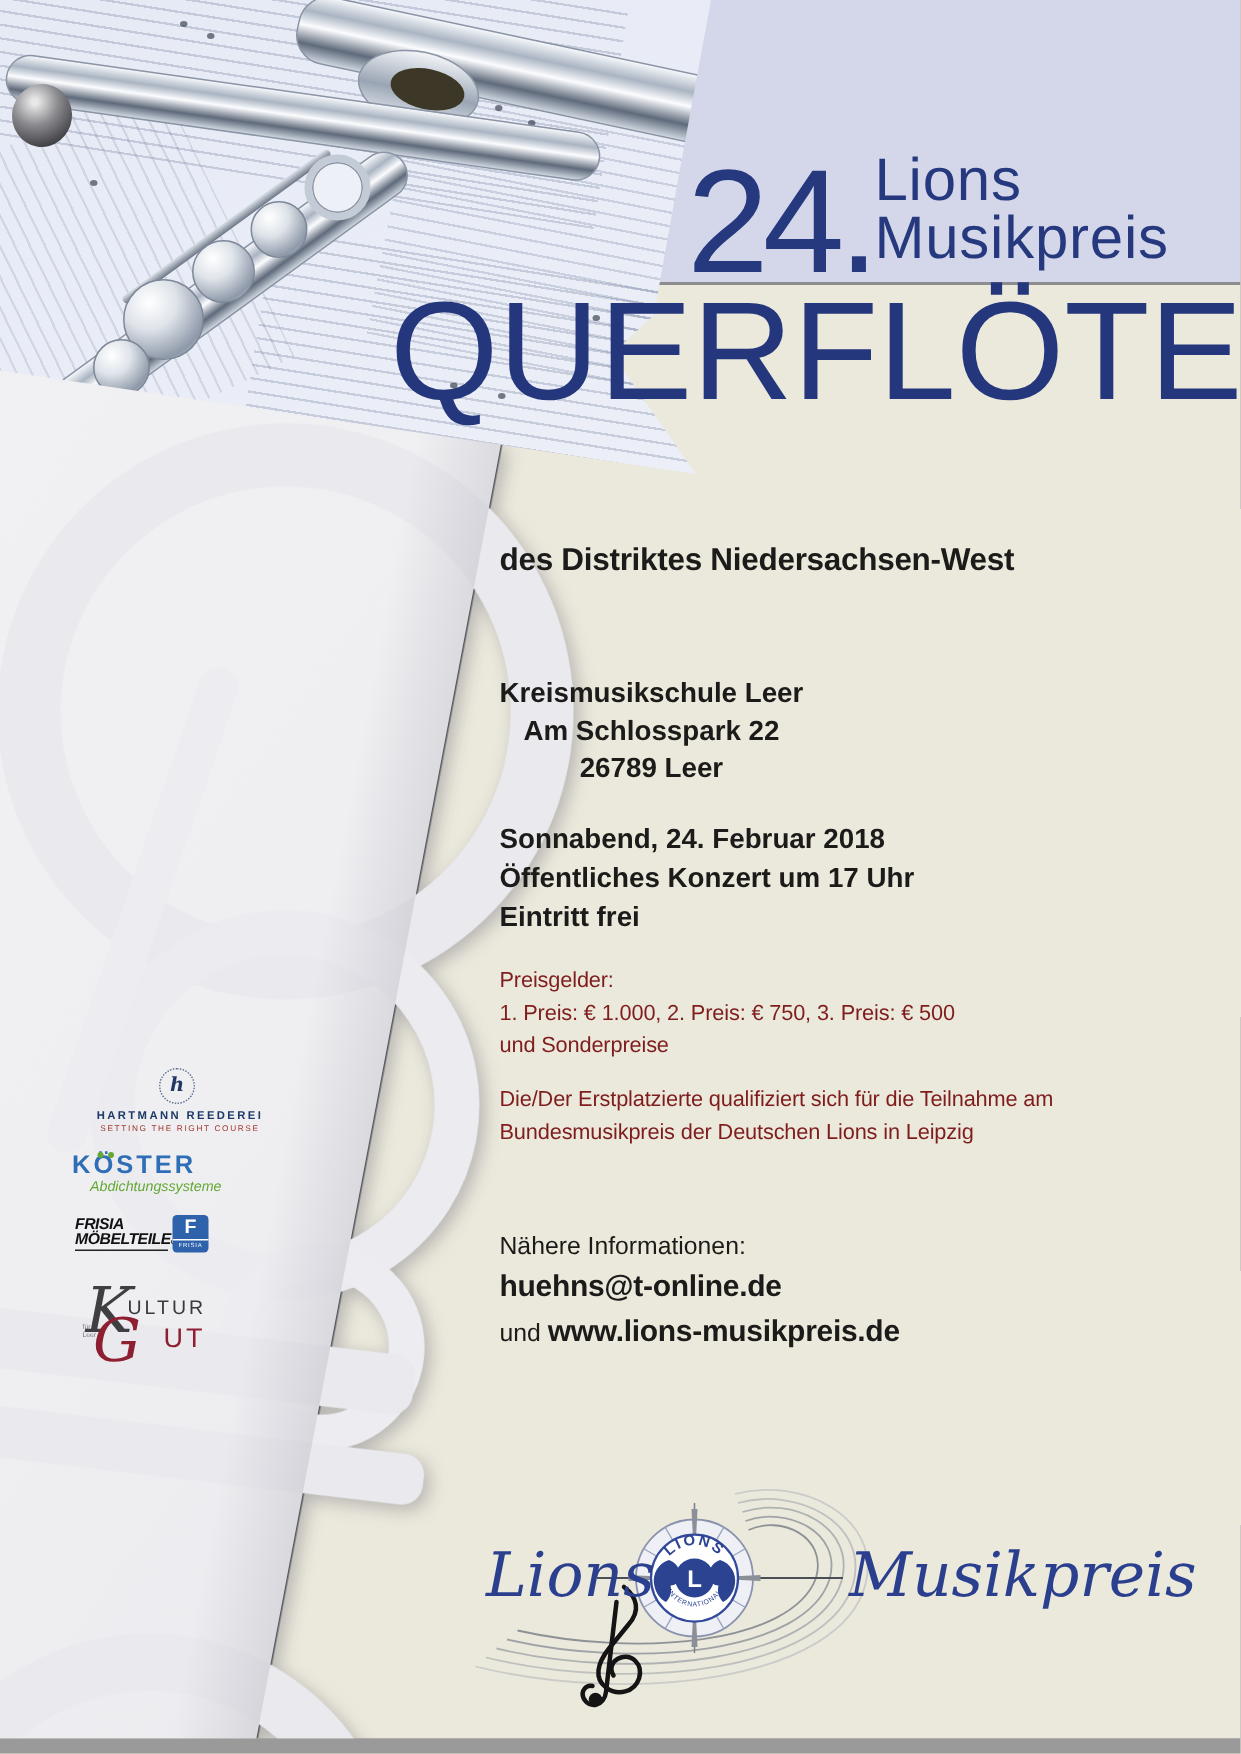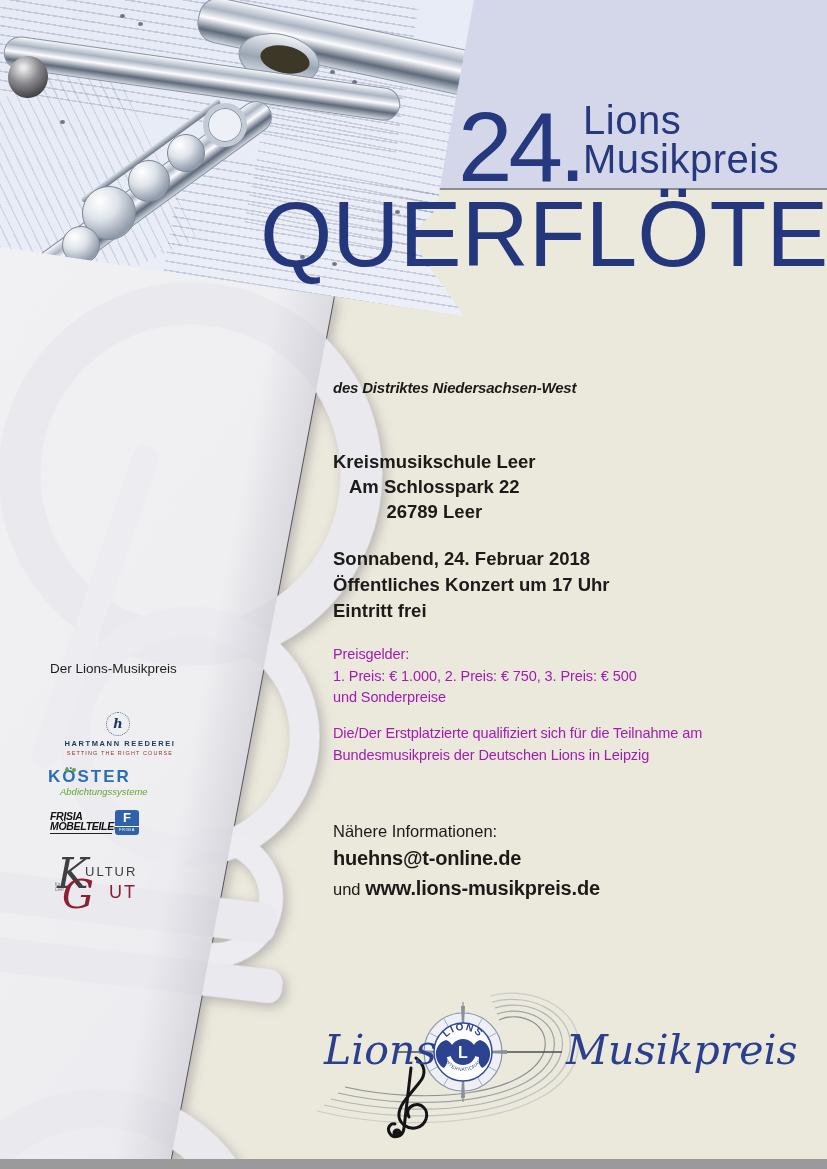--- a/index.html
+++ b/index.html
@@ -64,24 +64,24 @@
   
   .num{position:absolute;left:458px;top:98px;font-size:98px;font-weight:200;letter-spacing:-4px;
        color:#26397e;line-height:1;z-index:6;}
   .brand{position:absolute;left:583px;top:101px;font-size:40px;font-weight:300;line-height:39px;
        color:#26397e;letter-spacing:.5px;z-index:6;}
   .flote{position:absolute;left:260px;top:186px;font-size:93px;font-weight:200;letter-spacing:0px;
        color:#24377c;line-height:1.05;z-index:6;white-space:nowrap;}
 
   
   .col{position:absolute;left:333px;color:#1c1b19;z-index:6;}
-  .subtitle{top:379px;font-size:15px;font-weight:bold;letter-spacing:-0.2px;font-style:italic;}
+  .subtitle{top:362px;font-size:21px;font-weight:bold;letter-spacing:-0.2px;}
   .venue{top:449px;font-size:18.5px;font-weight:bold;line-height:25px;text-align:center;}
   .event{top:546px;font-size:18.5px;font-weight:bold;line-height:26px;}
-  .gray{color:#a21caf;}
+  .gray{color:#7f1d1d;}
   .prizes{top:644px;font-size:14.5px;line-height:21.5px;letter-spacing:-0.1px;}
   .qual{top:723px;font-size:14.5px;line-height:21.5px;letter-spacing:-0.1px;}
   .infolabel{top:822px;font-size:16.5px;}
   .email{top:847px;font-size:20px;font-weight:bold;letter-spacing:-0.2px;}
   .webline{top:877px;font-size:16.5px;}
   .webline b{font-size:20px;letter-spacing:-0.2px;}
 
   
   .sideintro{position:absolute;left:50px;top:658px;font-size:13.5px;line-height:22px;color:#1d1d1b;z-index:6;}
   
@@ -197,21 +197,20 @@
     <div>Bundesmusikpreis der Deutschen Lions in Leipzig</div>
   </div>
   <div class="col infolabel">Nähere Informationen:</div>
   <div class="col email">huehns@t-online.de</div>
   <div class="col webline">
     <span>und</span>
     <b>www.lions-musikpreis.de</b>
   </div>
 
   <div class="sideintro">
-    <div>Der Lions-Musikpreis</div>
   </div>
 
   <div class="h-emblem">h</div>
   <div class="h-name">HARTMANN REEDEREI</div>
   <div class="h-tag">SETTING THE RIGHT COURSE</div>
 
   <div class="k-word">KÖSTER</div>
   <div class="k-dots"></div>
   <div class="k-sub">Abdichtungssysteme</div>
 

